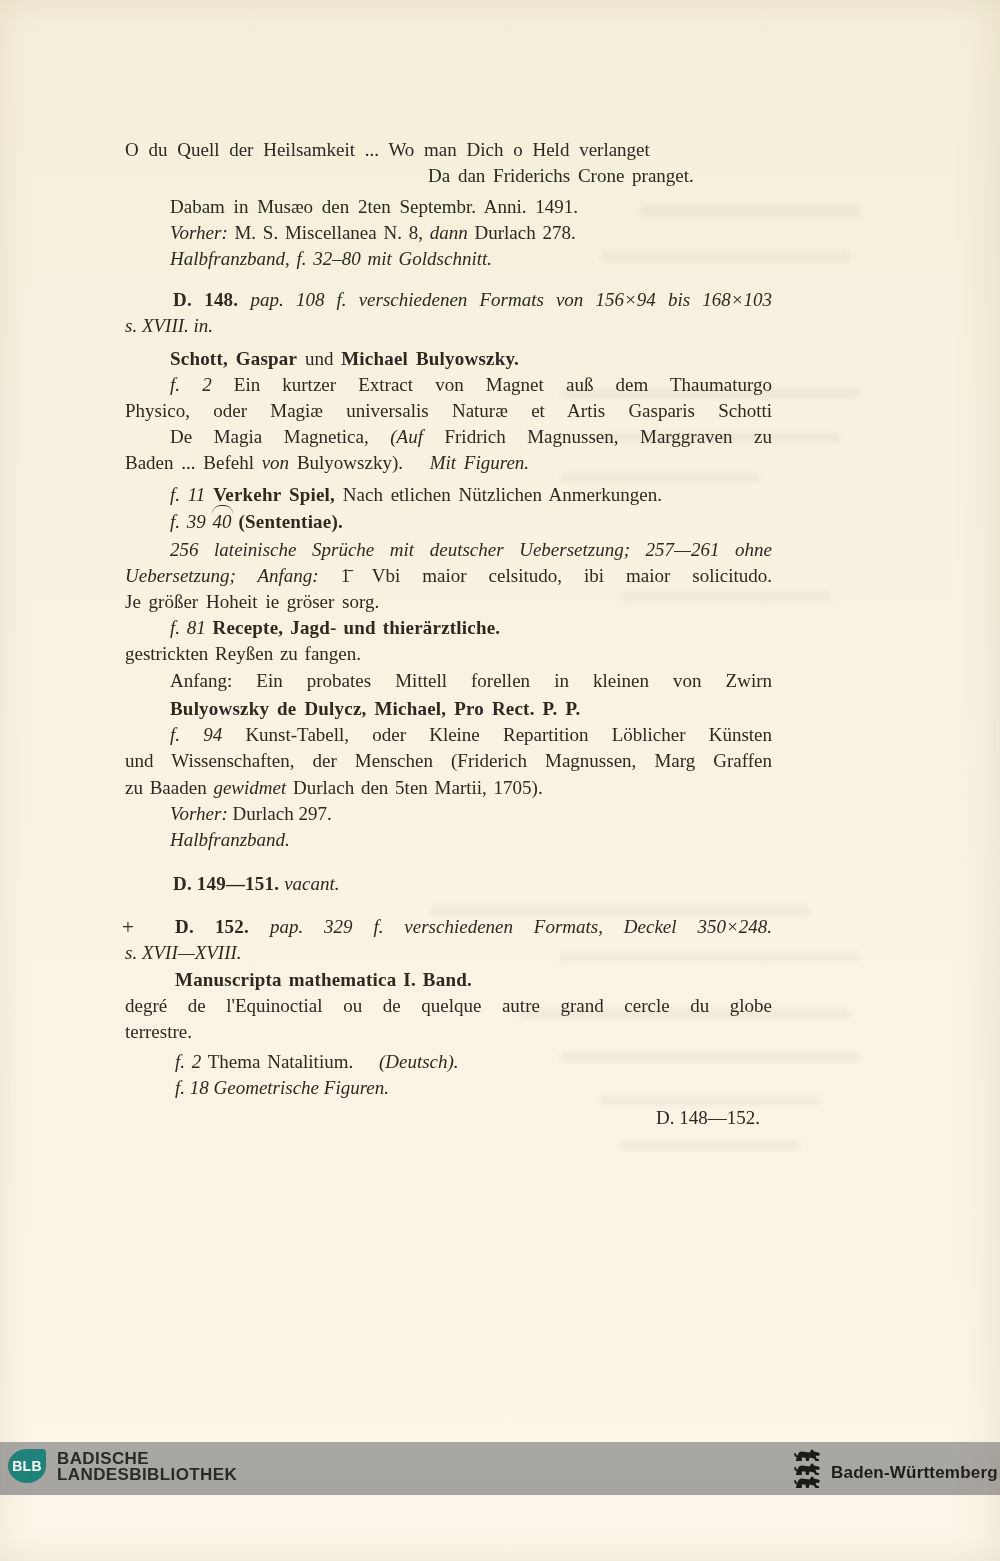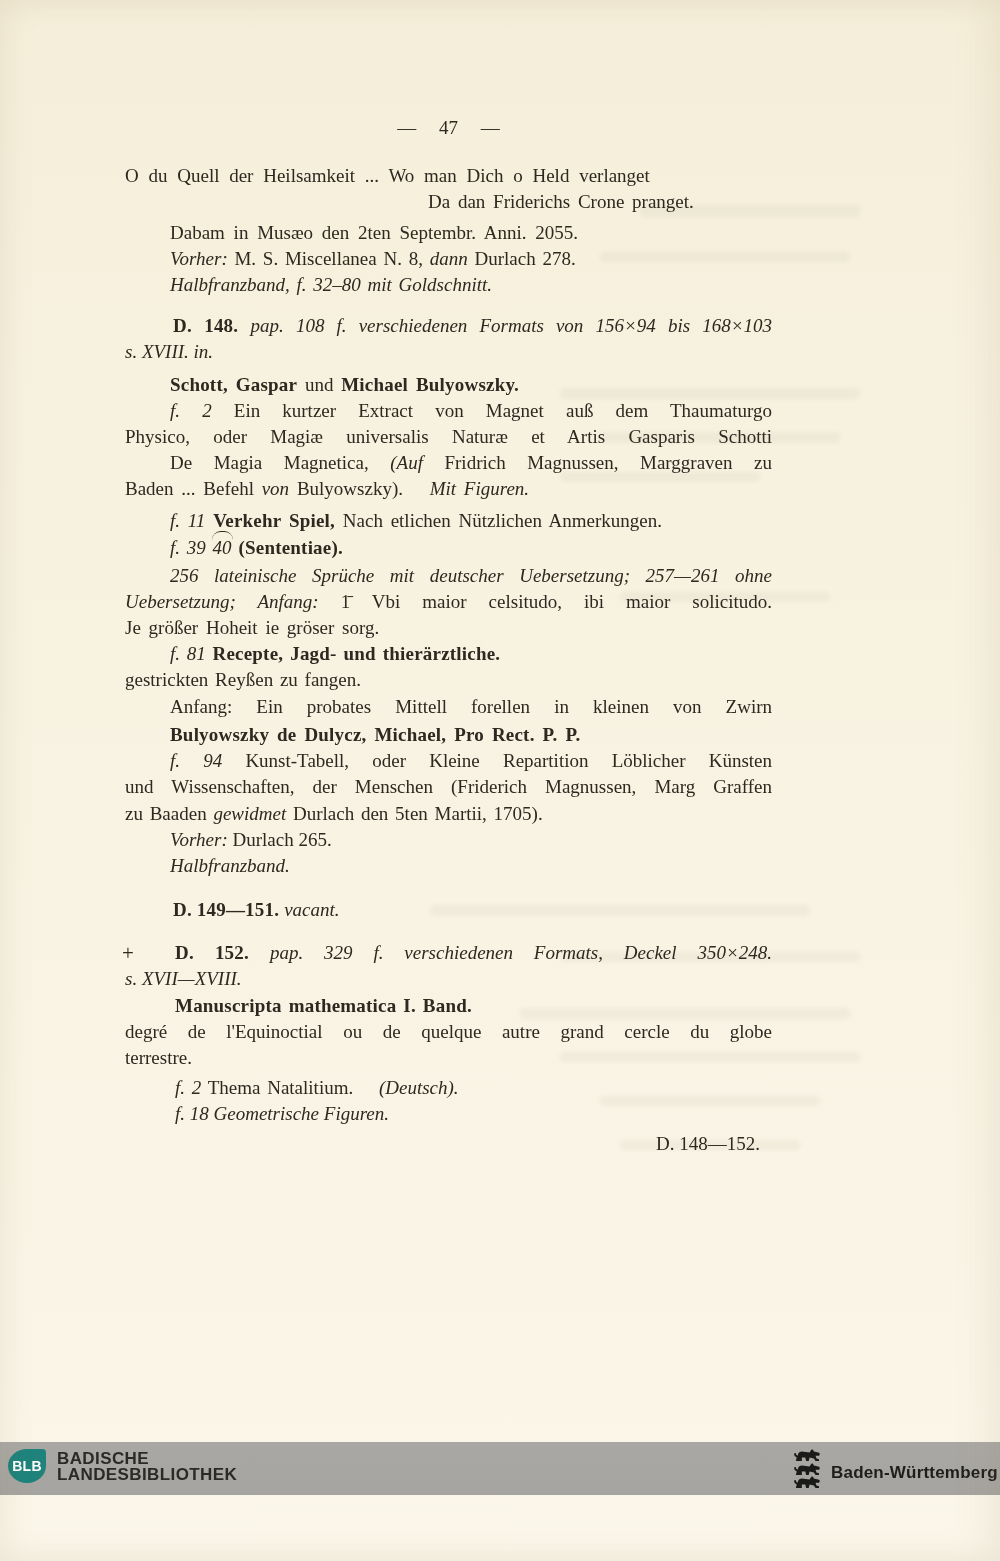--- a/index.html
+++ b/index.html
@@ -51,24 +51,23 @@
   <div class="ghost" style="left:560px;top:472px;width:200px;height:10px;"></div>
   <div class="ghost" style="left:620px;top:592px;width:210px;height:10px;"></div>
   <div class="ghost" style="left:430px;top:905px;width:380px;height:11px;"></div>
   <div class="ghost" style="left:560px;top:952px;width:300px;height:10px;"></div>
   <div class="ghost" style="left:520px;top:1008px;width:330px;height:11px;"></div>
   <div class="ghost" style="left:560px;top:1052px;width:300px;height:10px;"></div>
   <div class="ghost" style="left:600px;top:1096px;width:220px;height:10px;"></div>
   <div class="ghost" style="left:620px;top:1140px;width:180px;height:10px;"></div>
 
   <div class="text-block">
-      <div class="line center" style="word-spacing: 18px;"><span class="seg-r">—  47  —</span></div>
       <div class="line" style="margin-top: 22px; word-spacing: 5px;"><span class="seg-r">O du Quell der Heilsamkeit ... Wo man Dich o Held verlanget</span></div>
       <div class="line" style="padding-left: 303px; word-spacing: 3px;"><span class="seg-r">Da dan Friderichs Crone pranget.</span></div>
-      <div class="line" style="padding-left: 45px; margin-top: 5px; word-spacing: 4px;"><span class="seg-r">Dabam in Musæo den 2ten Septembr. Anni. 2055.</span></div>
+      <div class="line" style="padding-left: 45px; margin-top: 5px; word-spacing: 4px;"><span class="seg-r">Dabam in Musæo den 2ten Septembr. Anni. 1491.</span></div>
       <div class="line" style="padding-left: 45px; word-spacing: 2px;"><span class="seg-i">Vorher:</span><span class="seg-r"> M. S. Miscellanea N. 8, </span><span class="seg-i">dann</span><span class="seg-r"> Durlach 278.</span></div>
       <div class="line" style="padding-left: 45px; word-spacing: 2px;"><span class="seg-i">Halbfranzband, f. 32–80 mit Goldschnitt.</span></div>
       <div class="line just" style="padding-left: 48px; margin-top: 15px;"><span class="seg-b">D. 148. </span><span class="seg-i">pap. 108 f. verschiedenen Formats von 156×94 bis 168×103</span></div>
       <div class="line"><span class="seg-i">s. XVIII. in.</span></div>
       <div class="line" style="padding-left: 45px; margin-top: 7px; word-spacing: 3px;"><span class="seg-b">Schott, Gaspar</span><span class="seg-r"> und </span><span class="seg-b">Michael Bulyowszky.</span></div>
       <div class="line just" style="padding-left: 45px;"><span class="seg-i">f. 2</span><span class="seg-r"> Ein kurtzer Extract von Magnet auß dem Thaumaturgo</span></div>
       <div class="line just"><span class="seg-r">Physico, oder Magiæ universalis Naturæ et Artis Gasparis Schotti</span></div>
       <div class="line just" style="padding-left: 45px;"><span class="seg-r">De Magia Magnetica, </span><span class="seg-i">(Auf</span><span class="seg-r"> Fridrich Magnussen, Marggraven zu</span></div>
       <div class="line" style="word-spacing: 3px;"><span class="seg-r">Baden ... Befehl </span><span class="seg-i">von</span><span class="seg-r"> Bulyowszky).  </span><span class="seg-i">Mit Figuren.</span></div>
       <div class="line" style="padding-left: 45px; margin-top: 6px; word-spacing: 3px;"><span class="seg-i">f. 11 </span><span class="seg-b">Verkehr Spiel,</span><span class="seg-r"> Nach etlichen Nützlichen Anmerkungen.</span></div>
@@ -76,21 +75,21 @@
       <div class="line just" style="padding-left: 45px; margin-top: 2px;"><span class="seg-i">256 lateinische Sprüche mit deutscher Uebersetzung; 257—261 ohne</span></div>
       <div class="line just"><span class="seg-i">Uebersetzung; Anfang:</span><span class="seg-r"> 1̄ Vbi maior celsitudo, ibi maior solicitudo.</span></div>
       <div class="line" style="word-spacing: 3px;"><span class="seg-r">Je größer Hoheit ie gröser sorg.</span></div>
       <div class="line" style="padding-left: 45px; word-spacing: 2px;"><span class="seg-i">f. 81 </span><span class="seg-b">Recepte, Jagd- und thierärztliche.</span></div>
       <div class="line" style="word-spacing: 2px;"><span class="seg-r">gestrickten Reyßen zu fangen.</span></div>
       <div class="line just" style="padding-left: 45px; margin-top: 1px;"><span class="seg-r">Anfang: Ein probates Mittell forellen in kleinen von Zwirn</span></div>
       <div class="line" style="padding-left: 45px; margin-top: 2px; word-spacing: 3px;"><span class="seg-b">Bulyowszky de Dulycz, Michael, Pro Rect. P. P.</span></div>
       <div class="line just" style="padding-left: 45px;"><span class="seg-i">f. 94</span><span class="seg-r"> Kunst-Tabell, oder Kleine Repartition Löblicher Künsten</span></div>
       <div class="line just"><span class="seg-r">und Wissenschaften, der Menschen (Friderich Magnussen, Marg Graffen</span></div>
       <div class="line" style="margin-top: 1px; word-spacing: 2px;"><span class="seg-r">zu Baaden </span><span class="seg-i">gewidmet</span><span class="seg-r"> Durlach den 5ten Martii, 1705).</span></div>
-      <div class="line" style="padding-left: 45px;"><span class="seg-i">Vorher:</span><span class="seg-r"> Durlach 265.</span></div>
+      <div class="line" style="padding-left: 45px;"><span class="seg-i">Vorher:</span><span class="seg-r"> Durlach 297.</span></div>
       <div class="line" style="padding-left: 45px;"><span class="seg-i">Halbfranzband.</span></div>
       <div class="line" style="padding-left: 48px; margin-top: 18px;"><span class="seg-b">D. 149—151. </span><span class="seg-i">vacant.</span></div>
       <div class="line just" style="padding-left: 50px; margin-top: 17px;"><span class="margin-marker">+</span><span class="seg-b">D. 152. </span><span class="seg-i">pap. 329 f. verschiedenen Formats, Deckel 350×248.</span></div>
       <div class="line"><span class="seg-i">s. XVII—XVIII.</span></div>
       <div class="line" style="padding-left: 50px; margin-top: 1px; word-spacing: 2px;"><span class="seg-b">Manuscripta mathematica I. Band.</span></div>
       <div class="line just"><span class="seg-r">degré de l'Equinoctial ou de quelque autre grand cercle du globe</span></div>
       <div class="line"><span class="seg-r">terrestre.</span></div>
       <div class="line" style="padding-left: 50px; margin-top: 4px; word-spacing: 2px;"><span class="seg-i">f. 2</span><span class="seg-r"> Thema Natalitium.  </span><span class="seg-i">(Deutsch).</span></div>
       <div class="line" style="padding-left: 50px;"><span class="seg-i">f. 18 Geometrische Figuren.</span></div>
       <div class="line right" style="margin-top: 4px;"><span class="seg-r">D. 148—152.</span></div>

